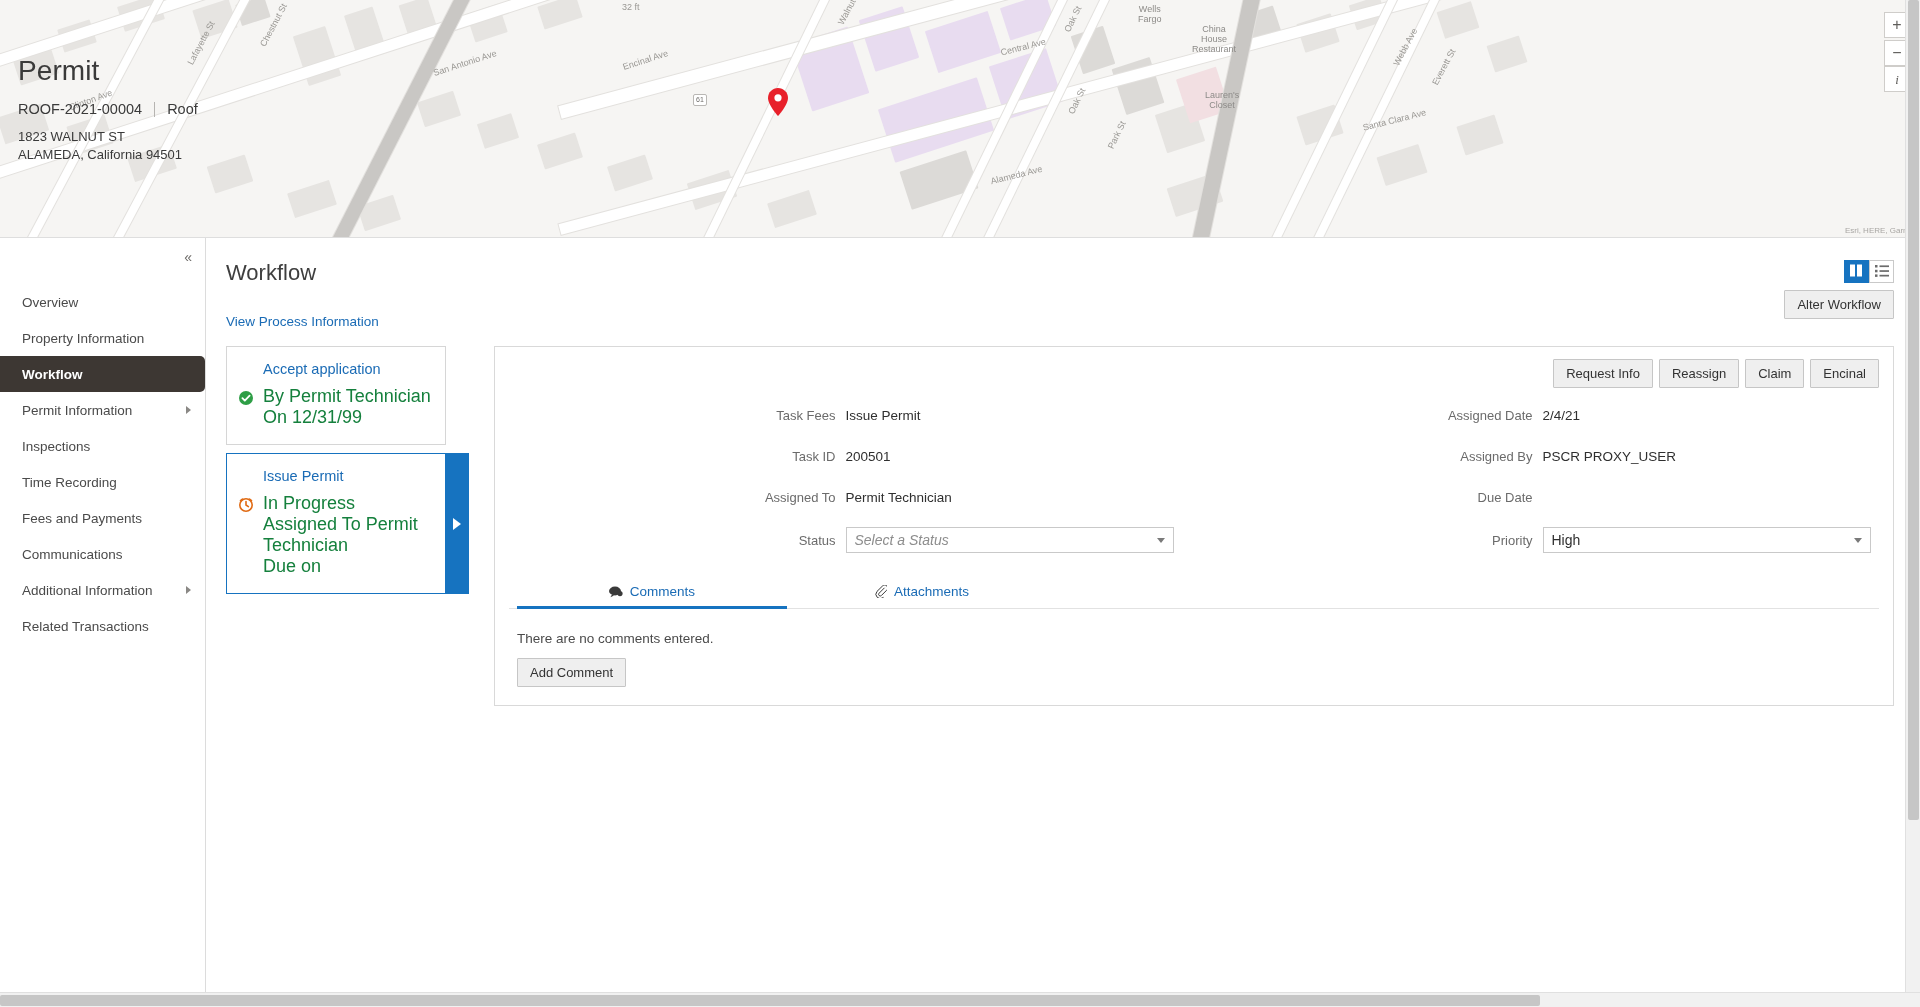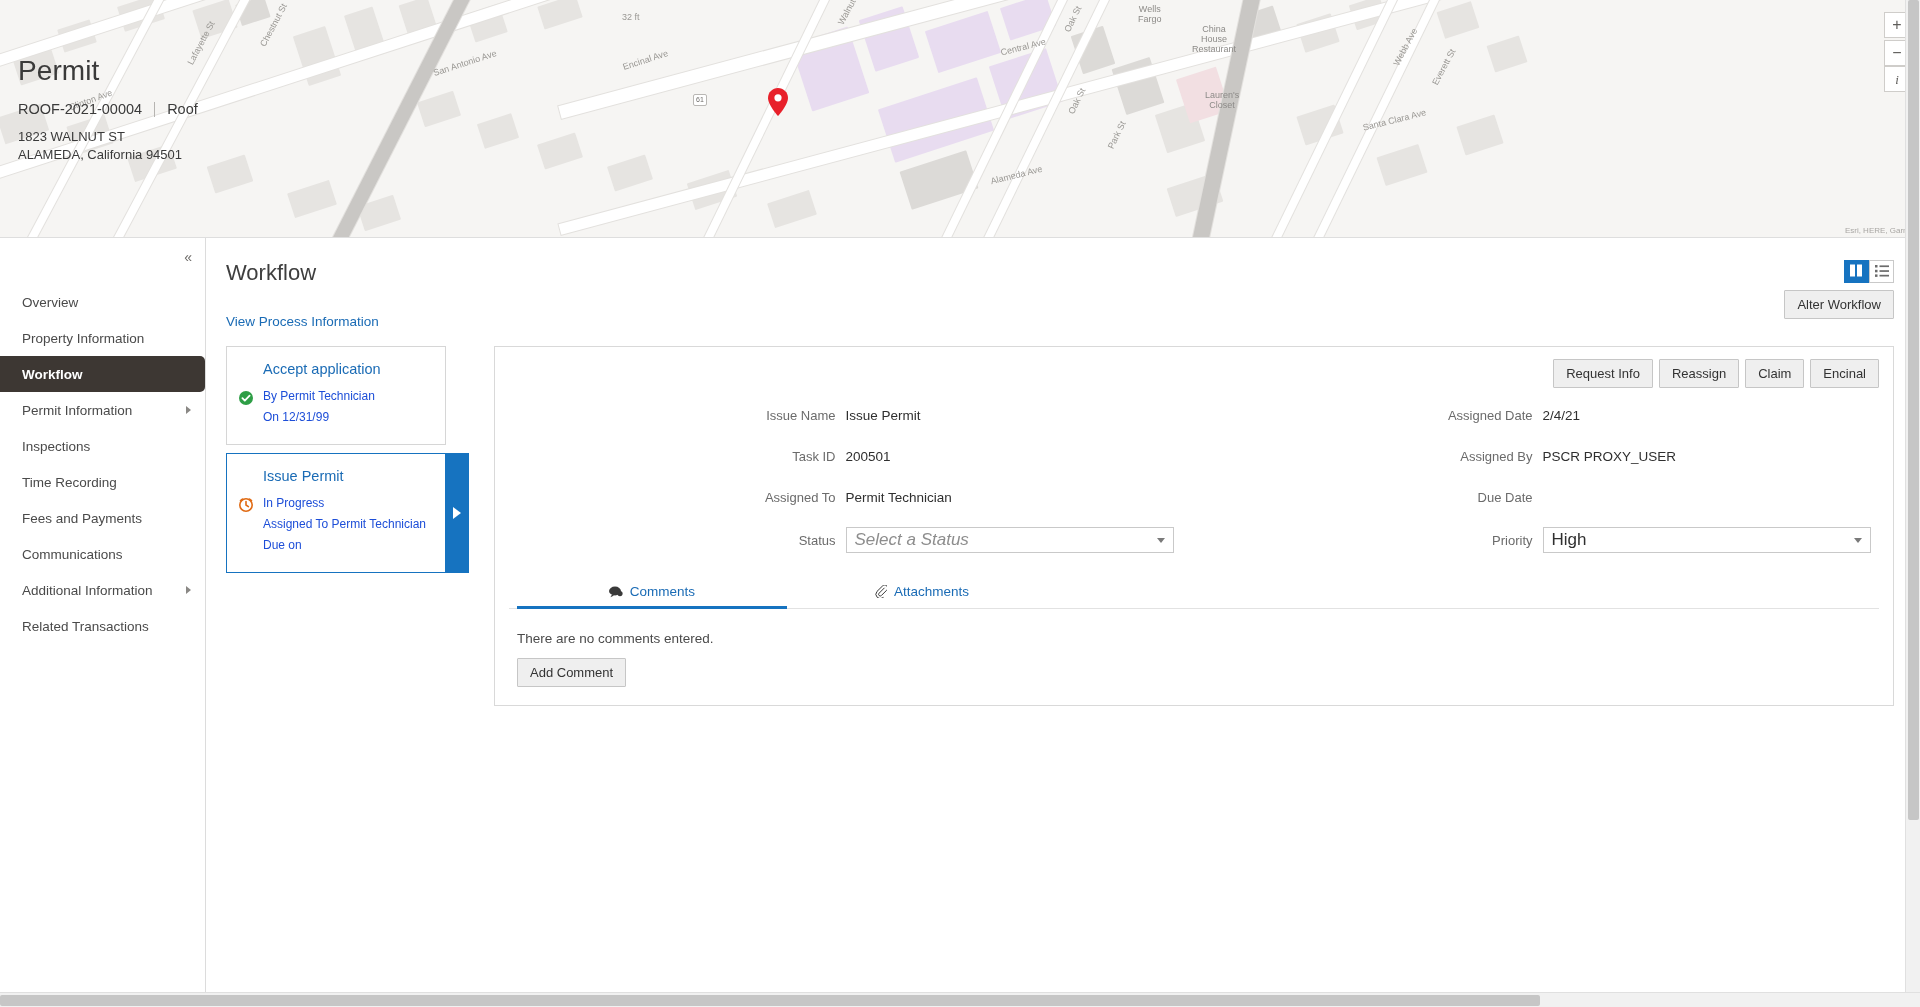--- a/index.html
+++ b/index.html
@@ -174,21 +174,21 @@
     margin-bottom:8px;
     cursor:pointer;
   }
   .task-card.selected {
     border:1px solid #1673c0;
   }
   .task-card .tc-title {
     color:#1a6bb5; font-size:14.5px; margin-left:24px; margin-bottom:9px;
   }
   .tc-line {
-    color:#1d4ed8; font-size:12px; line-height:21px; margin-left:24px;
+    color:#15803d; font-size:18px; line-height:21px; margin-left:24px;
   }
   .tc-status-icon {
     position:absolute; left:12px; top:44px;
     width:14px; height:14px;
   }
   .sel-arrow {
     position:absolute; right:-24px; top:-1px; bottom:-1px;
     width:24px; background:#1673c0;
     display:flex; align-items:center; justify-content:center;
   }
@@ -227,21 +227,21 @@
     padding-right:10px; font-size:13px; color:#6b6b6b;
   }
   .fld .val {
     font-size:13.5px; color:#2f2f2f;
   }
   .fld .ctrl { width:50%; }
   .select {
     width:100%; height:26px;
     border:1px solid #c9c9c9; background:#ffffff;
     display:flex; align-items:center; justify-content:space-between;
-    padding:0 8px; font-size:17px; color:#2f2f2f; cursor:pointer;
+    padding:0 8px; font-size:14px; color:#2f2f2f; cursor:pointer;
   }
   .select.placeholder span.sv { color:#8d8d8d; font-style:italic; }
   .caret-dn {
     width:0; height:0;
     border-top:5px solid #7a7a7a;
     border-left:4px solid transparent;
     border-right:4px solid transparent;
   }
 
   
@@ -355,21 +355,21 @@
         <div class="maplabel" style="left: 68px; top: 95px; transform: rotate(-20deg);">Clinton Ave</div>
         <div class="maplabel" style="left: 830px; top: 2px; transform: rotate(-62deg);">Walnut St</div>
         <div class="maplabel" style="left: 1000px; top: 42px; transform: rotate(-14deg);">Central Ave</div>
         <div class="maplabel" style="left: 1063px; top: 96px; transform: rotate(-64deg);">Oak St</div>
         <div class="maplabel" style="left: 1102px; top: 130px; transform: rotate(-64deg);">Park St</div>
         <div class="maplabel" style="left: 1385px; top: 42px; transform: rotate(-62deg);">Webb Ave</div>
         <div class="maplabel" style="left: 1424px; top: 62px; transform: rotate(-62deg);">Everett St</div>
         <div class="maplabel" style="left: 1362px; top: 115px; transform: rotate(-14deg);">Santa Clara Ave</div>
         <div class="maplabel" style="left: 990px; top: 170px; transform: rotate(-14deg);">Alameda Ave</div>
         <div class="maplabel" style="left: 1059px; top: 14px; transform: rotate(-64deg);">Oak St</div>
-        <div class="maplabel" style="left: 622px; top: 12px; transform: rotate(0deg);">32 ft</div>
+        <div class="maplabel" style="left: 622px; top: 2px; transform: rotate(0deg);">32 ft</div>
       </div>
     <div id="map-pois">
         <div class="poi" style="left: 1138px; top: 4px;">
           <div>Wells</div>
           <div>Fargo</div>
         </div>
         <div class="poi" style="left: 1192px; top: 24px;">
           <div>China</div>
           <div>House</div>
           <div>Restaurant</div>
@@ -520,21 +520,21 @@
         <div class="detail-actions" id="detail-actions">
             <button class="btn">Request Info</button>
             <button class="btn">Reassign</button>
             <button class="btn">Claim</button>
             <button class="btn">Encinal</button>
           </div>
 
         <div class="form-grid">
           <div id="fields-left">
               <div class="fld">
-                <div class="lbl">Issue Name</div>
+                <div class="lbl">Task Fees</div>
                 <div class="val">Issue Permit</div>
               </div>
               <div class="fld">
                 <div class="lbl">Task ID</div>
                 <div class="val">200501</div>
               </div>
               <div class="fld">
                 <div class="lbl">Assigned To</div>
                 <div class="val">Permit Technician</div>
               </div>

